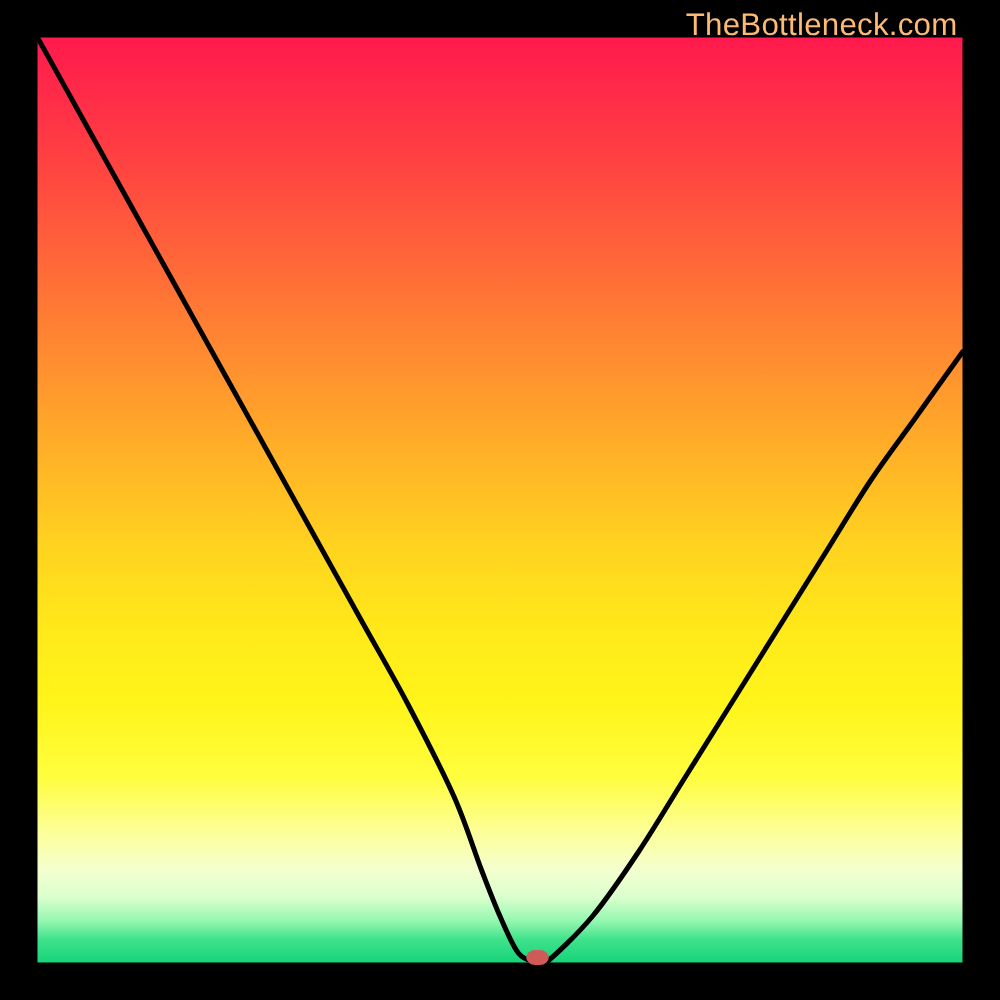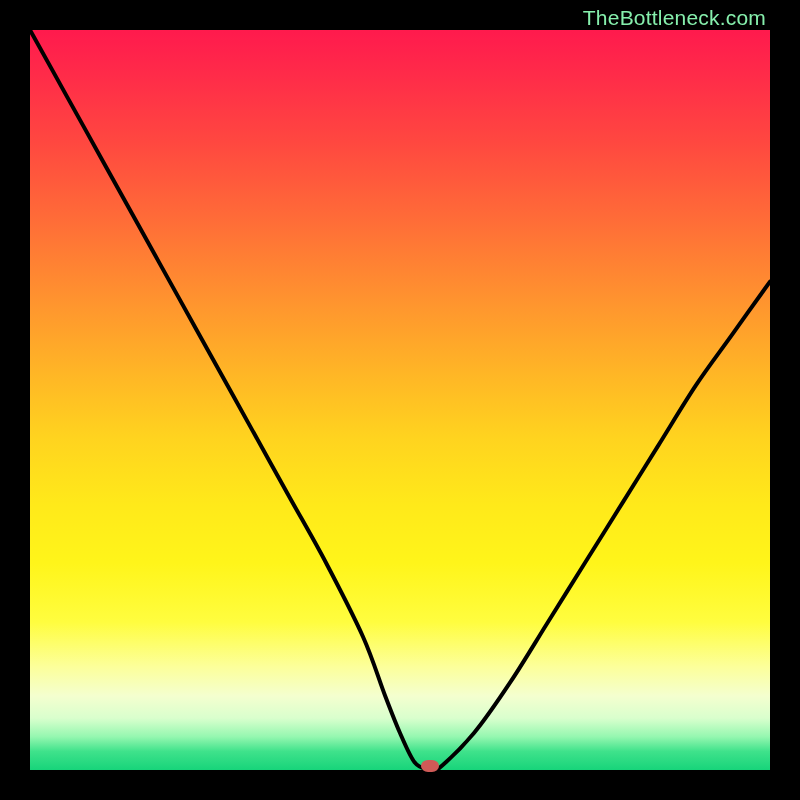--- a/index.html
+++ b/index.html
@@ -41,22 +41,22 @@
       #d9ffcd 93%,
       #95f7b0 95.5%,
       #3fe28b 97.5%,
       #17d47a 100%
     );
   }
   .watermark {
     position: absolute;
     top: 6px;
     right: 34px;
-    color: #86efac;
-    font-size: 21px;
+    color: #fdba74;
+    font-size: 25px;
     letter-spacing: 0.2px;
     user-select: none;
   }
   svg.curve {
     position: absolute;
     top: 0;
     left: 0;
     width: 740px;
     height: 740px;
     overflow: visible;

